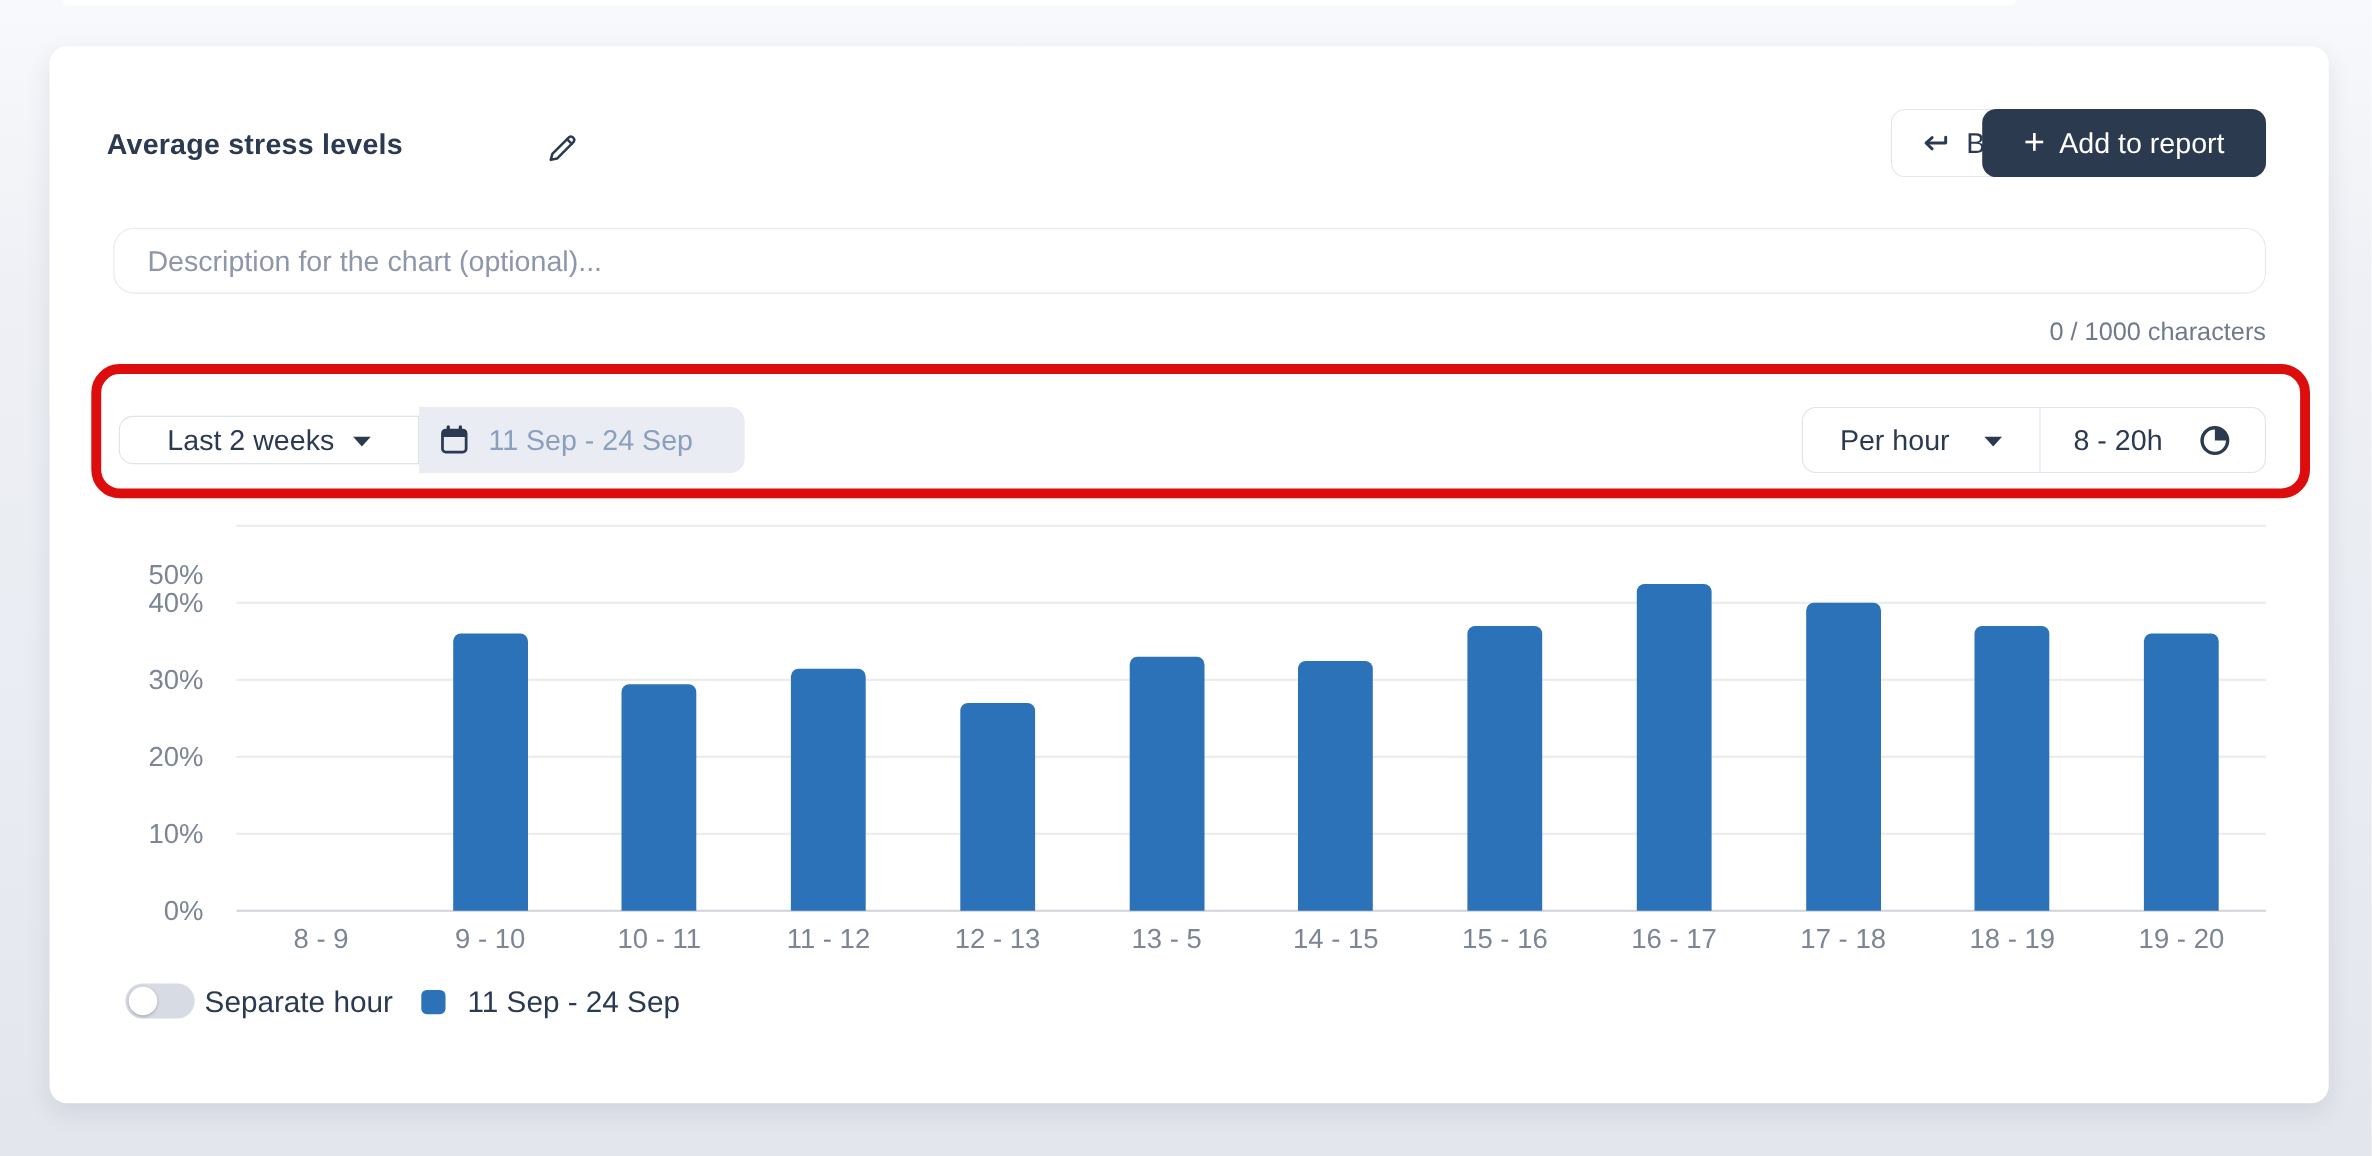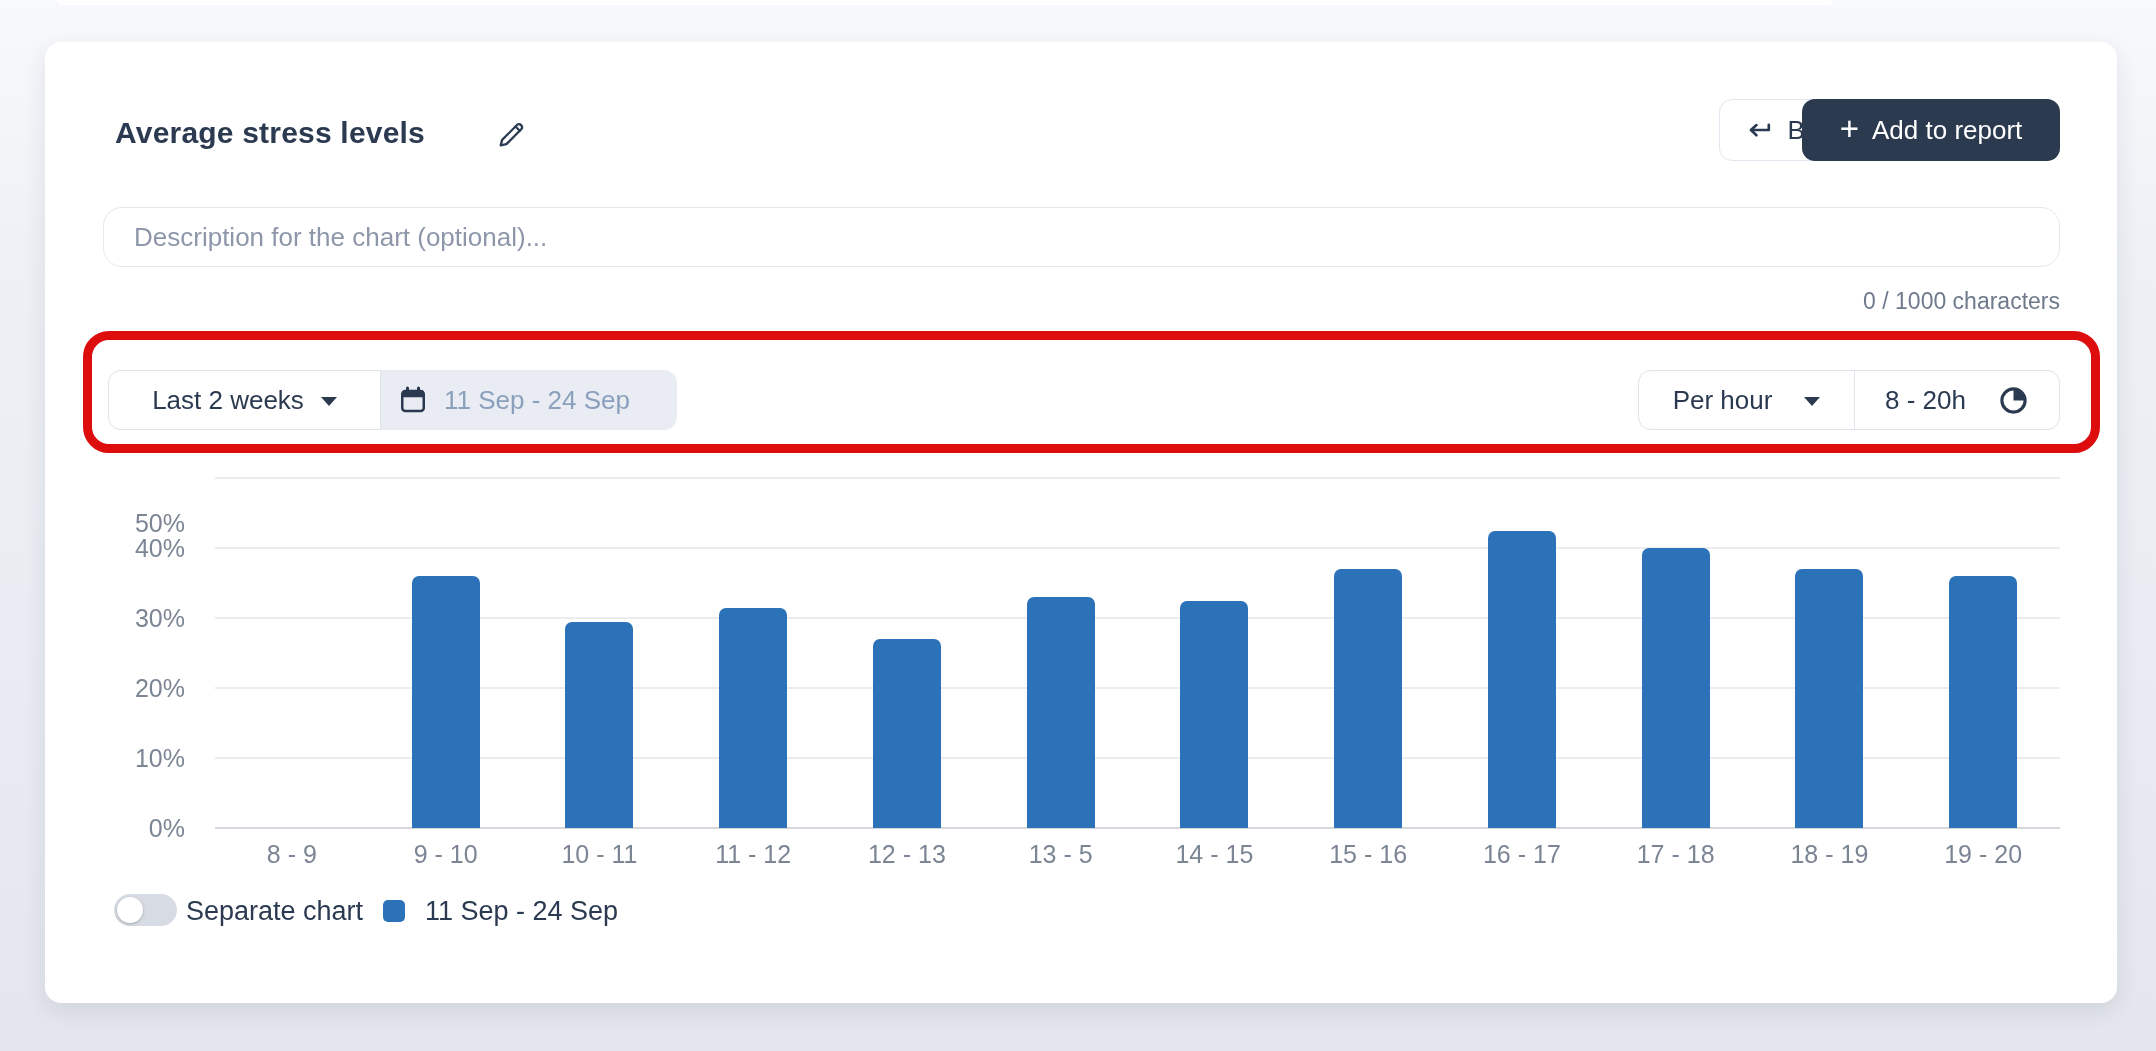--- a/index.html
+++ b/index.html
@@ -15,22 +15,22 @@
     position:absolute;left:57px;top:0;width:1776px;height:5px;
     background:#ffffff;border-radius:0 0 14px 14px;
   }
   .card{
     position:absolute;left:45px;top:42px;width:2072px;height:961px;
     background:#ffffff;border-radius:16px;
     box-shadow:0 8px 22px rgba(40,50,70,0.10);
   }
   
   .title{
-    position:absolute;left:70px;top:74px;
-    font-size:30px;font-weight:700;color:#2b3a50;letter-spacing:.2px;text-align:center;
+    position:absolute;left:52px;top:74px;
+    font-size:26px;font-weight:700;color:#2b3a50;letter-spacing:.2px;text-align:center;
   }
   .pencil{position:absolute;left:451px;top:76px;width:32px;height:32px;cursor:pointer;}
   .btn-back{
     position:absolute;left:1674px;top:57px;width:151px;height:62px;
     background:#ffffff;border:1.5px solid #e2e6ee;border-radius:13px;
     display:flex;align-items:center;justify-content:center;gap:14px;
     font-family:"Liberation Sans",sans-serif;font-size:26px;color:#2b3a50;cursor:pointer;
   }
   .btn-add{
     position:absolute;left:1757px;top:57px;width:258px;height:62px;
@@ -54,21 +54,21 @@
   
   .annotation{
     position:absolute;left:38px;top:289px;width:2017px;height:122px;
     box-sizing:border-box;border:9px solid #dd0d0d;border-radius:26px;
     pointer-events:none;
   }
   
   .pill{box-sizing:border-box;position:absolute;top:328px;height:60px;display:flex;align-items:center;}
   .range-pill{left:63px;}
   .range-main{
-    box-sizing:border-box;height:60px;width:273px;background:#fff;
+    box-sizing:border-box;height:44px;width:273px;background:#fff;
     border:1.5px solid #dee3ec;border-radius:13px 0 0 13px;
     display:flex;align-items:center;justify-content:center;gap:17px;
     font-size:26px;color:#2b3a50;cursor:pointer;
   }
   .range-date{
     box-sizing:border-box;height:60px;width:296px;background:#e9ecf2;
     border-radius:0 13px 13px 0;
     display:flex;align-items:center;gap:16px;padding-left:17px;
     font-size:26px;color:#8ba0bd;cursor:pointer;
   }
@@ -254,17 +254,17 @@
         <div class="xtick">16 - 17</div>
         <div class="xtick">17 - 18</div>
         <div class="xtick">18 - 19</div>
         <div class="xtick">19 - 20</div>
       </div>
   </div>
 
   <div class="toggle">
     <div class="knob"></div>
   </div>
-  <div class="toggle-label">Separate chart</div>
+  <div class="toggle-label">Separate hour</div>
   <div class="legend-swatch" style="background: rgb(43, 114, 184);"></div>
   <div class="legend-label">11 Sep - 24 Sep</div>
 
 </div>
 
 </body></html>

